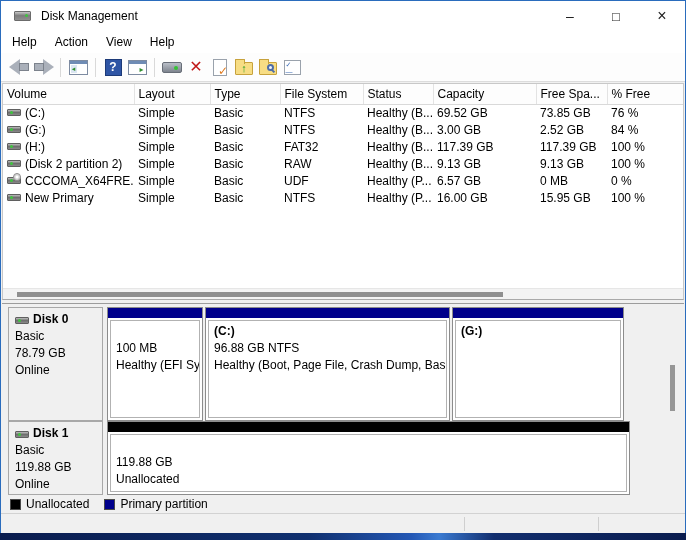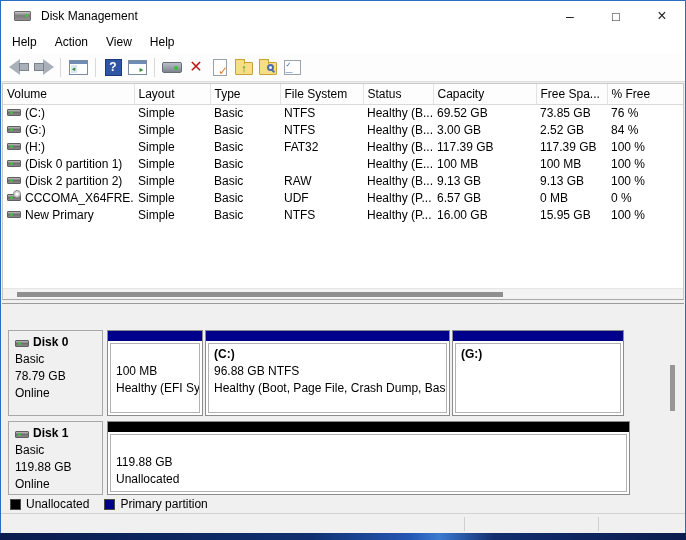--- a/index.html
+++ b/index.html
@@ -263,37 +263,20 @@
           <td>117.39 GB</td>
           <td>117.39 GB</td>
           <td>100 %</td>
         </tr>
         <tr>
           <td>
               <span class="volcell">
                 <span class="row-ico">
                   <span class="slab"></span>
                 </span>
-                <span>(Disk 0 partition 1)</span>
-              </span>
-            </td>
-          <td>Simple</td>
-          <td>Basic</td>
-          <td></td>
-          <td>Healthy (E...</td>
-          <td>100 MB</td>
-          <td>100 MB</td>
-          <td>100 %</td>
-        </tr>
-        <tr>
-          <td>
-              <span class="volcell">
-                <span class="row-ico">
-                  <span class="slab"></span>
-                </span>
                 <span>(Disk 2 partition 2)</span>
               </span>
             </td>
           <td>Simple</td>
           <td>Basic</td>
           <td>RAW</td>
           <td>Healthy (B...</td>
           <td>9.13 GB</td>
           <td>9.13 GB</td>
           <td>100 %</td>
@@ -335,21 +318,21 @@
         </tr>
       </tbody>
     </table>
     <div class="hscroll">
         <div class="hthumb"></div>
       </div>
   </div>
 
   <div class="graphpane">
 
-    <div class="diskrow" style="top:26px; height:86px;">
+    <div class="diskrow" style="top:3px; height:114px;">
       <div class="disklabel">
         <div class="diskname">
             <span class="row-ico">
               <span class="slab"></span>
             </span>
             <span>Disk 0</span>
           </div>
         <div>Basic</div>
         <div>78.79 GB</div>
         <div>Online</div>

